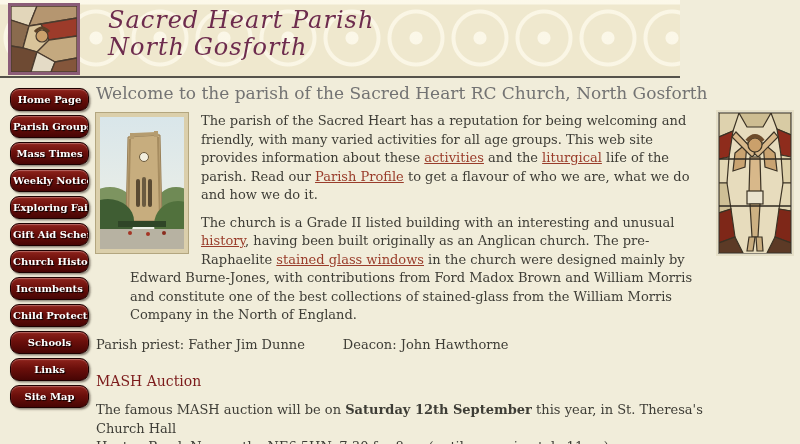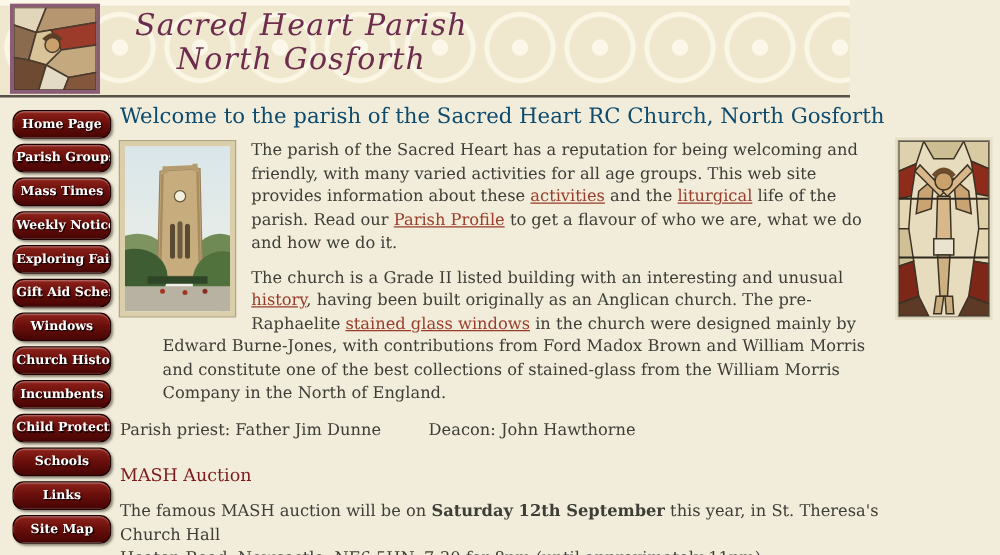--- a/index.html
+++ b/index.html
@@ -12,21 +12,20 @@
   
   .site-header{
     position:absolute;left:0;top:0;width:680px;height:76px;
     background-color:#efe8ce;
     background-image:
       radial-gradient(circle 8px at 32px 38px, rgba(252,248,233,.95) 6px, rgba(252,248,233,0) 7px),
       radial-gradient(circle 32px at 32px 38px, rgba(252,248,233,0) 24px, rgba(252,248,233,.85) 25px, rgba(252,248,233,.85) 28px, rgba(252,248,233,0) 29px),
       linear-gradient(180deg, rgba(255,252,240,.8) 0 4px, rgba(255,252,240,0) 5px);
     background-size:64px 76px,64px 76px,100% 100%;
     border-bottom:2px solid #55524a;
-    text-align:center;
   }
   .logo-frame{
     position:absolute;left:8px;top:3px;width:66px;height:66px;
     border:3px solid #8b5c77;background:#cbb793;line-height:0;
   }
   .site-title{
     position:absolute;left:108px;top:7px;
     font-style:italic;font-size:24px;line-height:27px;
     color:#6d2b4d;letter-spacing:1px;
   }
@@ -38,21 +37,21 @@
     border:1px solid #1e0101;border-radius:9px;
     box-shadow:inset 0 1px 1px rgba(255,230,230,.35), 1.5px 1.5px 2px rgba(60,50,40,.55);
     color:#ffffff;font-family:"DejaVu Serif","Liberation Serif",serif;
     font-weight:bold;font-size:10px;line-height:21px;text-align:center;
     text-shadow:1px 1px 1px #000;cursor:pointer;padding:0 2px;
     white-space:nowrap;overflow:hidden;
   }
   
   .main{position:absolute;left:96px;top:82px;width:616px;}
   .welcome-heading{
-    margin:0 0 8px 0;font-size:17px;font-weight:normal;color:#0c4a6e;line-height:22px;
+    margin:0 0 8px 0;font-size:17px;font-weight:normal;color:#737373;line-height:22px;
   }
   .intro-wrap{overflow:visible;}
   .church-photo{
     float:left;width:84px;height:132px;margin:1px 13px 6px 0;
     border:4px solid #dbcfab;outline:1px solid #b3a67f;background:#dfe7e4;line-height:0;
   }
   .body-text{font-size:13px;line-height:18.5px;color:#3e3d36;}
   .body-text p{margin:0 0 9px 0;padding-left:34px;}
   a.lnk{color:#993c2a;text-decoration:underline;cursor:pointer;}
   .clergy-line{margin-top:11px;}
@@ -93,21 +92,20 @@
   </div>
 </div>
 
 <div class="sidebar">
   <button class="nav-btn">Home Page</button>
   <button class="nav-btn">Parish Groups</button>
   <button class="nav-btn">Mass Times</button>
   <button class="nav-btn">Weekly Notices</button>
   <button class="nav-btn">Exploring Faith</button>
   <button class="nav-btn">Gift Aid Scheme</button>
-  <button class="nav-btn">Windows</button>
   <button class="nav-btn">Church History</button>
   <button class="nav-btn">Incumbents</button>
   <button class="nav-btn">Child Protection</button>
   <button class="nav-btn">Schools</button>
   <button class="nav-btn">Links</button>
   <button class="nav-btn">Site Map</button>
 </div>
 
 <div class="main">
   <h1 class="welcome-heading">Welcome to the parish of the Sacred Heart RC Church, North Gosforth</h1>

